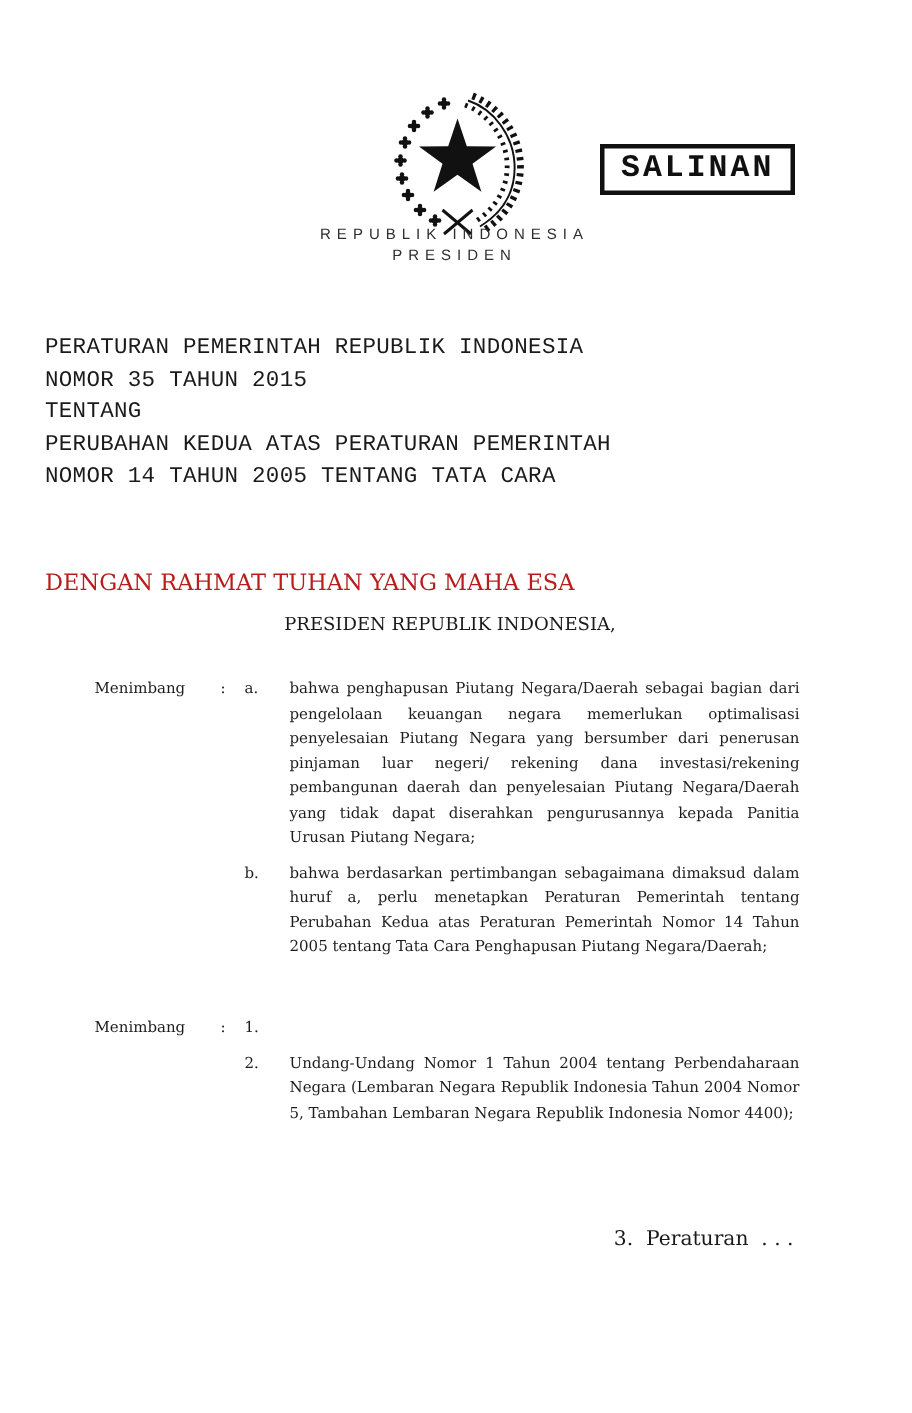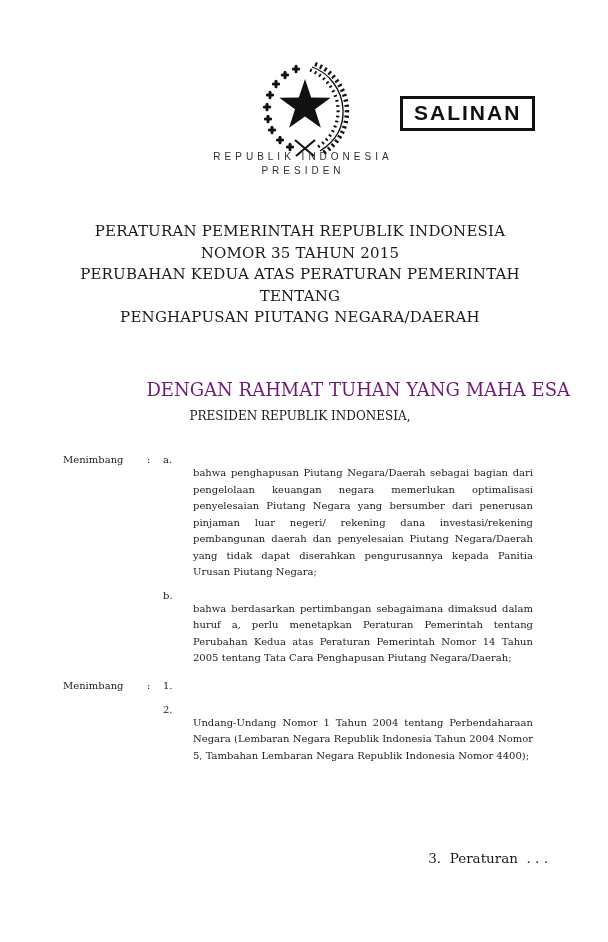--- a/index.html
+++ b/index.html
@@ -12,56 +12,56 @@
     color:#1c1c1c;
     overflow:hidden;
   }
   
   .emblem{position:absolute;left:252px;top:58px;width:106px;height:114px;}
   .salinan{
     position:absolute;left:400px;top:96px;
     border:3px solid #101010;
     padding:2px 11px 3px 11px;
     font-weight:bold;font-size:21px;letter-spacing:2px;
-    font-family:Liberation Sans, sans-serif;color:#101010;
+    font-family:Liberation Mono, monospace;color:#101010;
   }
   .letterhead{
     position:absolute;left:203px;top:150px;width:200px;
     text-align:center;
     font-family:"Liberation Sans","DejaVu Sans",sans-serif;
     font-size:10px;letter-spacing:4px;color:#2e2e2e;line-height:14px;
   }
   
   .title-block{
     position:absolute;left:30px;top:221px;width:540px;
-    text-align:center;font-size:15px;line-height:21.5px;
-    letter-spacing:0.2px;color:#1a1a1a;
+    font-size:15px;line-height:21.5px;
+    letter-spacing:0.2px;color:#1a1a1a;font-family:Liberation Mono, monospace;
   }
   .invocation{
     position:absolute;left:30px;top:379px;width:540px;
-    text-align:right;font-size:18px;color:#701a75;
+    text-align:left;font-size:15px;color:#b91c1c;
   }
   .authority{
     position:absolute;left:30px;top:409px;width:540px;
     text-align:center;font-size:12px;color:#1a1a1a;
   }
   
   .clause{position:absolute;left:63px;width:470px;font-size:10px;line-height:16.5px;}
   .considering{top:452px;}
   .recalling{top:678px;}
   .row{display:flex;align-items:flex-start;}
   .row.gap{margin-bottom:7px;}
   .col-label{width:84px;flex:none;}
   .col-colon{width:16px;flex:none;}
   .col-marker{width:30px;flex:none;}
-  .col-text{flex:1;text-align:justify;margin-top:13px;}
+  .col-text{flex:1;text-align:justify;}
   
   .catchword{
-    position:absolute;left:78px;top:818px;width:470px;
-    text-align:right;font-size:13.5px;white-space:pre;color:#1a1a1a;margin-top:32px;
+    position:absolute;left:59px;top:818px;width:470px;
+    text-align:right;font-size:13.5px;white-space:pre;color:#1a1a1a;
   }
 </style>
 </head>
 <body>
 
 <div class="page">
 
   <svg class="emblem" viewBox="0 0 106 112" aria-hidden="true">
 
     <polygon points="53,20 59.2,38.5 78.7,38.7 63.0,50.2 68.9,68.8 53,57.5 37.1,68.8 43.0,50.2 27.3,38.7 46.8,38.5" fill="#111"></polygon>
@@ -145,23 +145,23 @@
   </div>
 
   <div class="letterhead">
     <div>REPUBLIK  INDONESIA</div>
     <div>PRESIDEN</div>
   </div>
 
   <div class="title-block">
     <div>PERATURAN PEMERINTAH REPUBLIK INDONESIA</div>
     <div>NOMOR 35 TAHUN 2015</div>
+    <div>TENTANG</div>
     <div>PERUBAHAN KEDUA ATAS PERATURAN PEMERINTAH</div>
-    <div>TENTANG</div>
-    <div>PENGHAPUSAN PIUTANG NEGARA/DAERAH</div>
+    <div>NOMOR 14 TAHUN 2005 TENTANG TATA CARA</div>
   </div>
 
   <div class="invocation">DENGAN RAHMAT TUHAN YANG MAHA ESA</div>
   <div class="authority">PRESIDEN REPUBLIK INDONESIA,</div>
 
   <div class="clause considering">
     <div class="row gap">
       <div class="col-label">Menimbang</div>
       <div class="col-colon">:</div>
       <div class="col-marker">a.</div>

